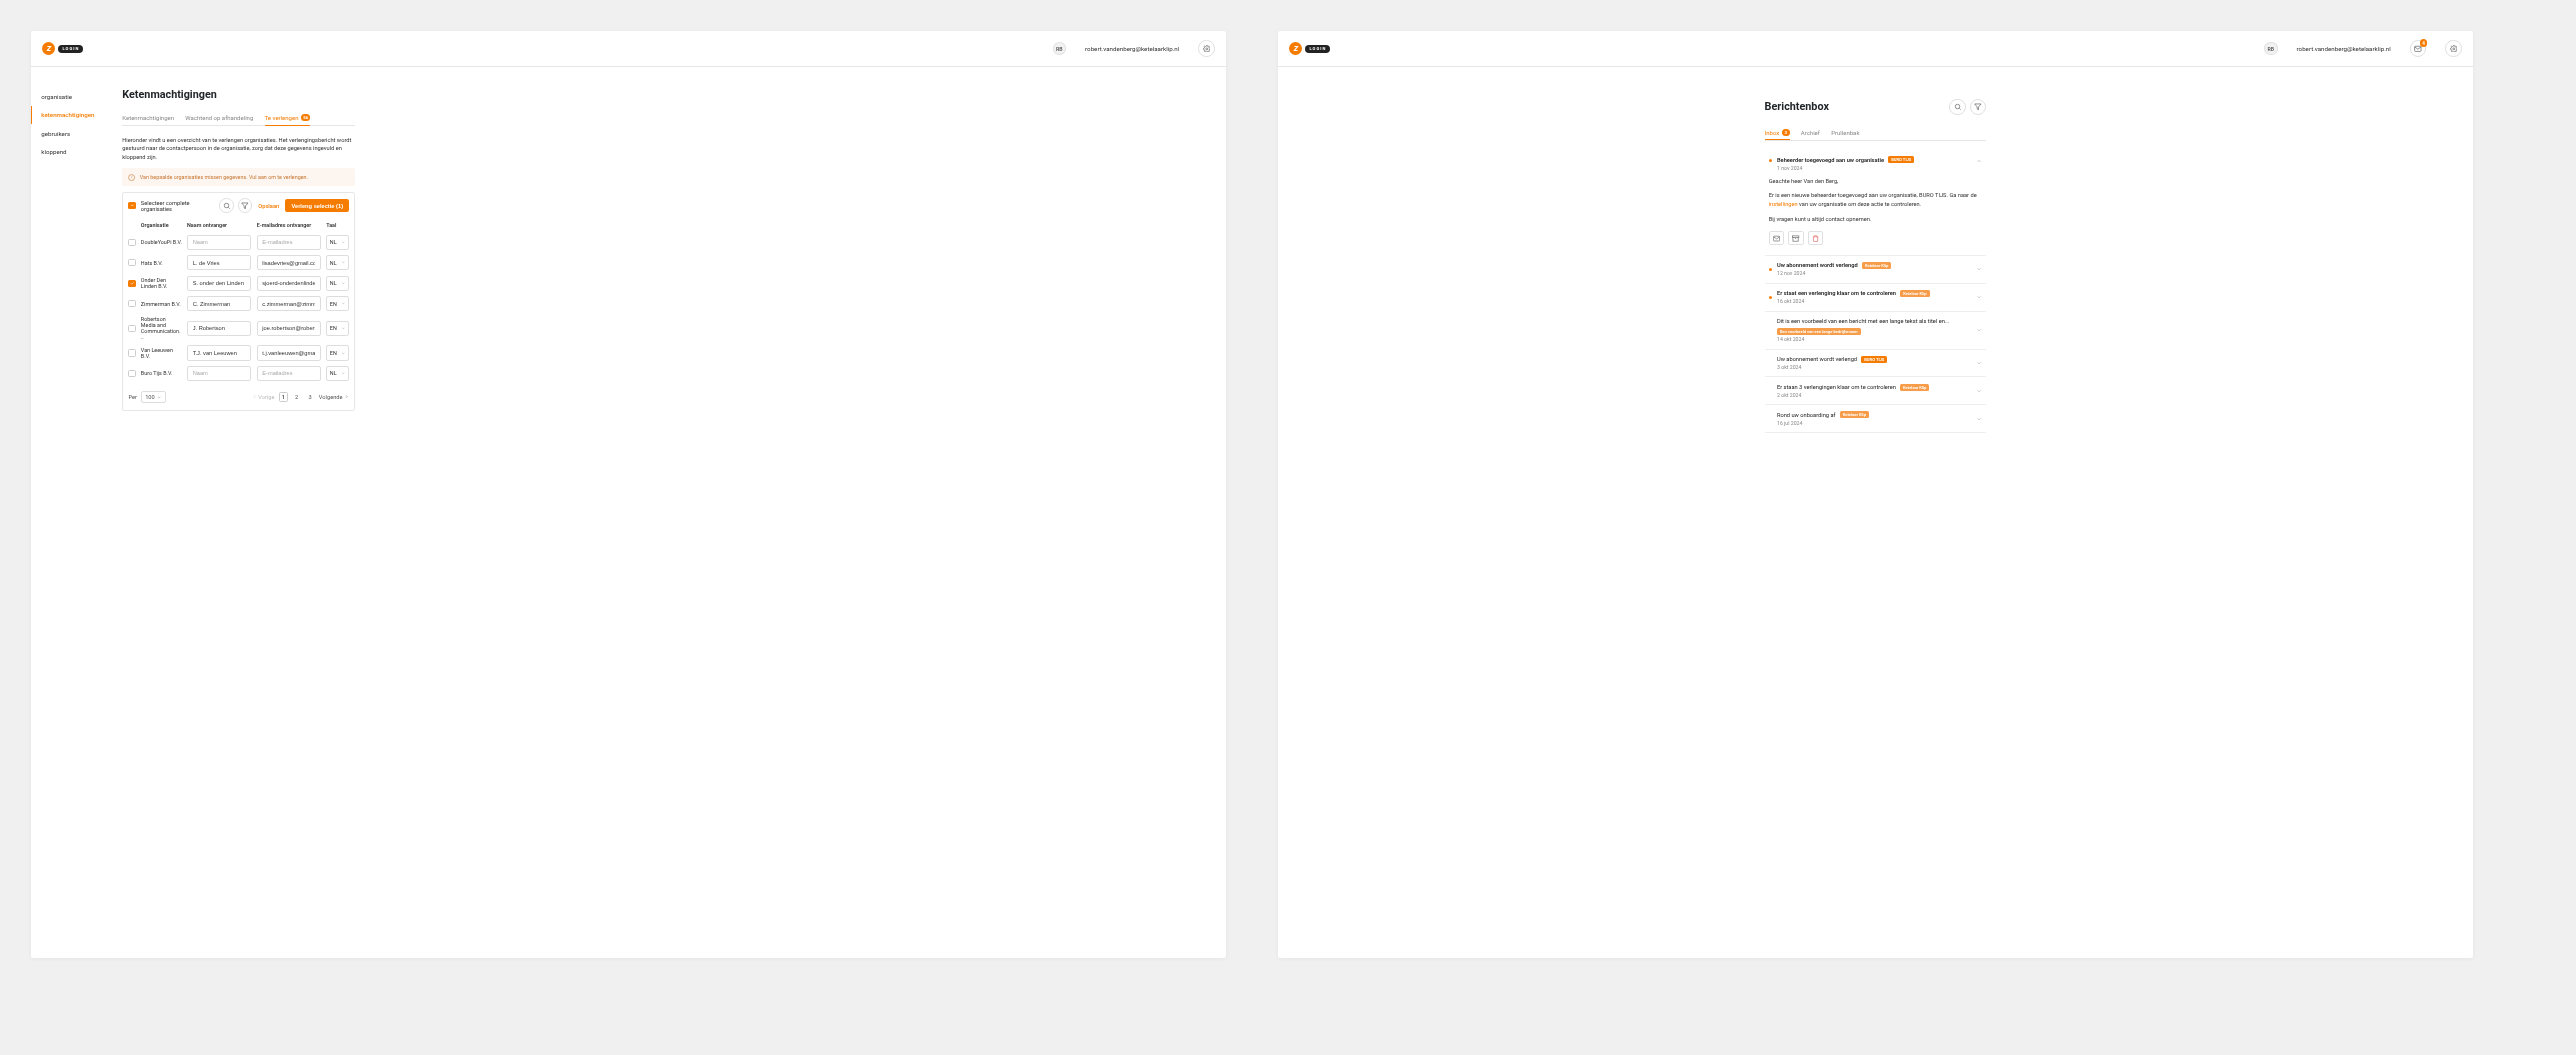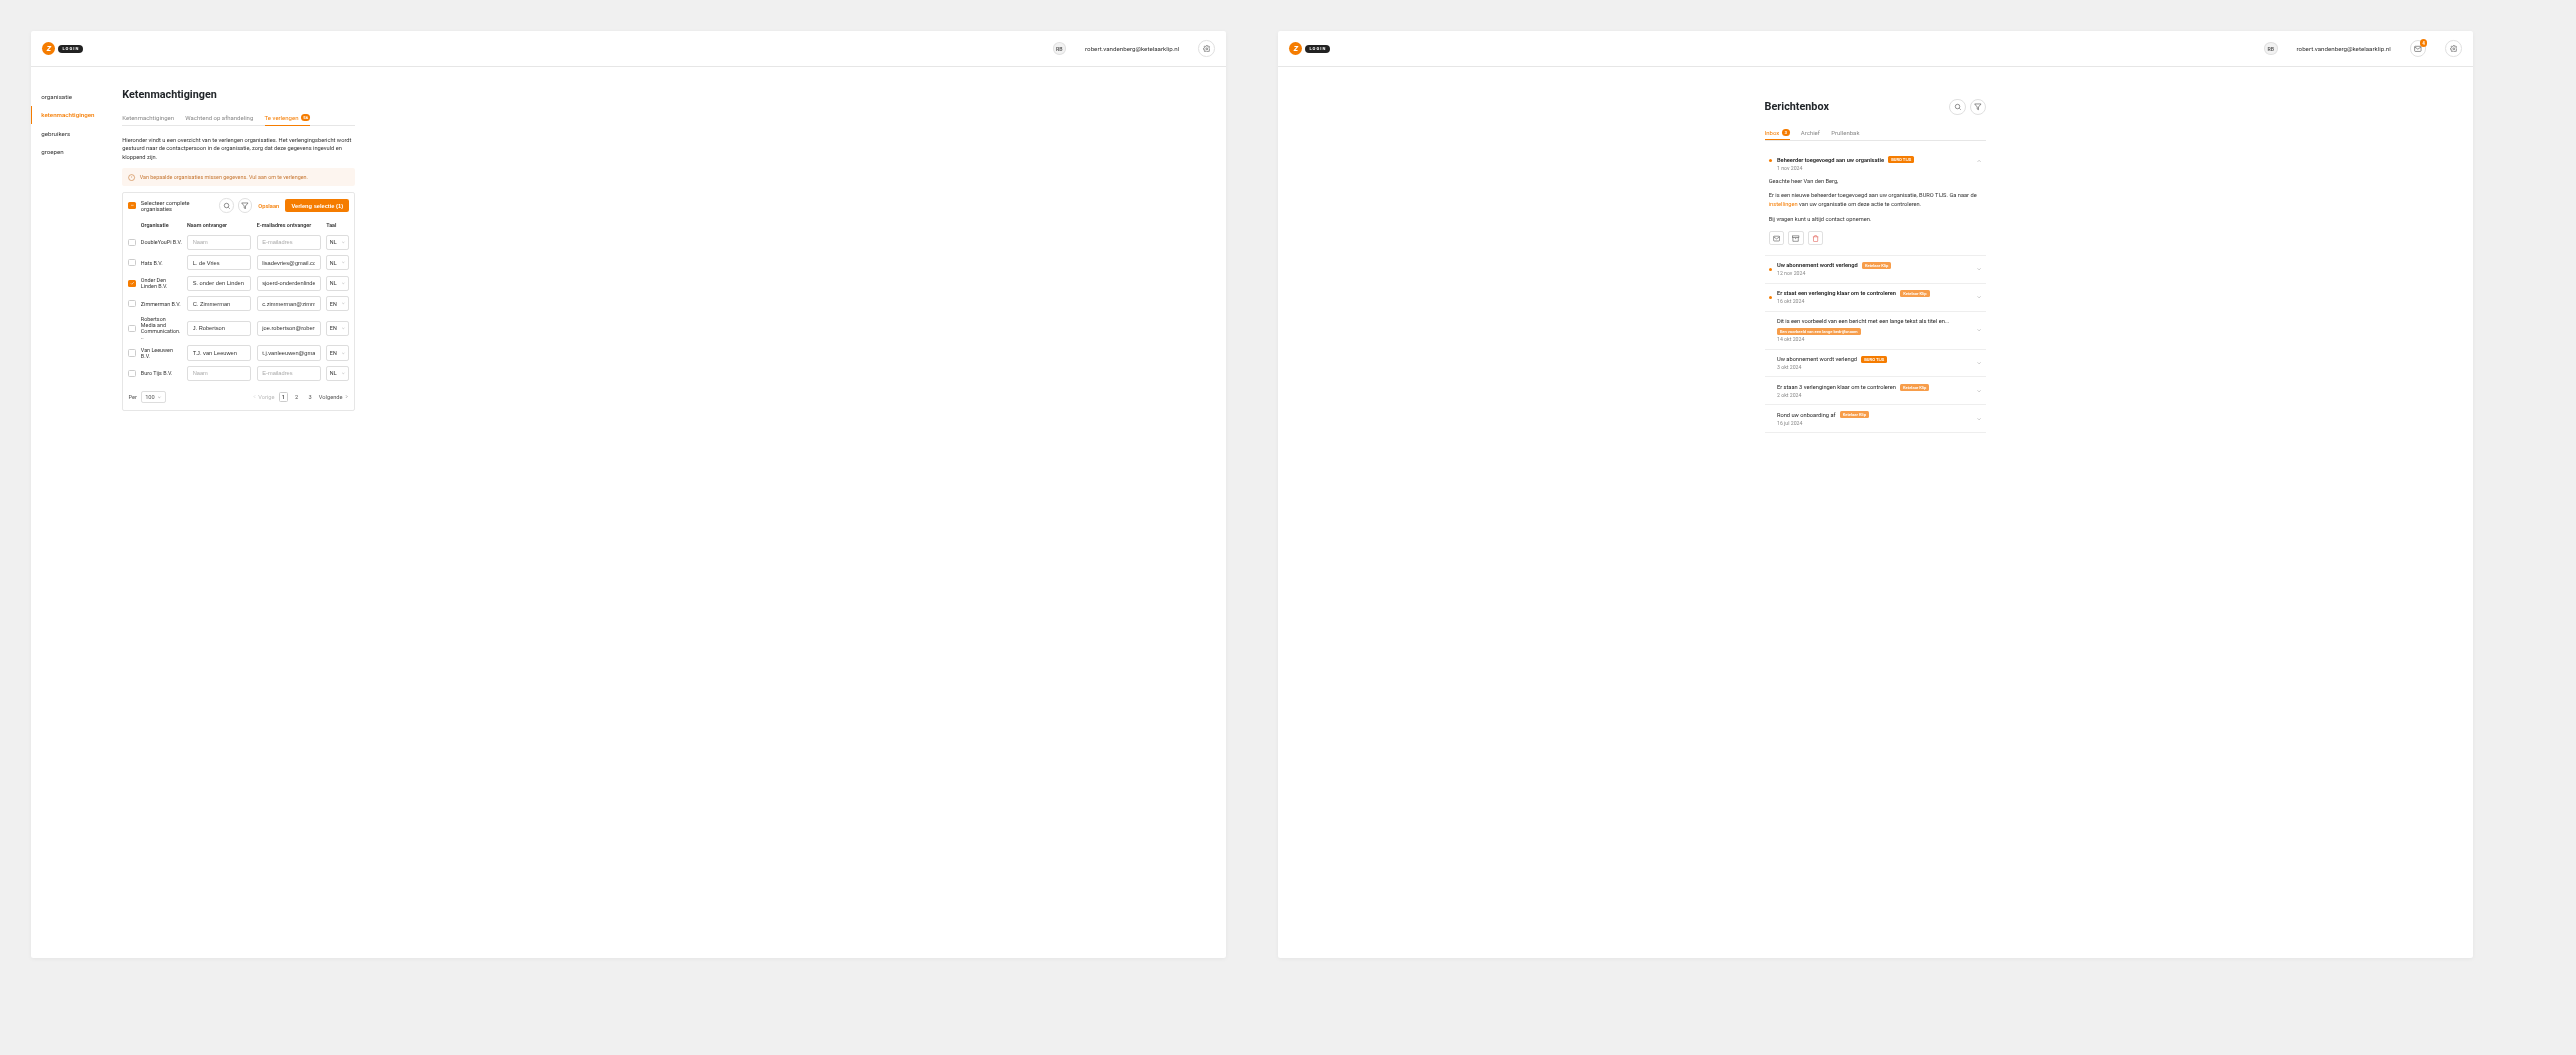--- a/index.html
+++ b/index.html
@@ -112,21 +112,21 @@
             </svg>
         </div>
       </div>
     </div>
 
     <div class="body-left">
       <div class="sidebar">
         <div class="sidebar-item">organisatie</div>
         <div class="sidebar-item active">ketenmachtigingen</div>
         <div class="sidebar-item">gebruikers</div>
-        <div class="sidebar-item">groepen</div>
+        <div class="sidebar-item">kloppend</div>
       </div>
 
       <div class="content">
         <h1 class="page-title">Ketenmachtigingen</h1>
         <div class="tabs">
           <div class="tab">Ketenmachtigingen</div>
           <div class="tab">Wachtend op afhandeling</div>
           <div class="tab active">
             <span>Te verlengen</span>
             <span class="tab-badge">56</span>

